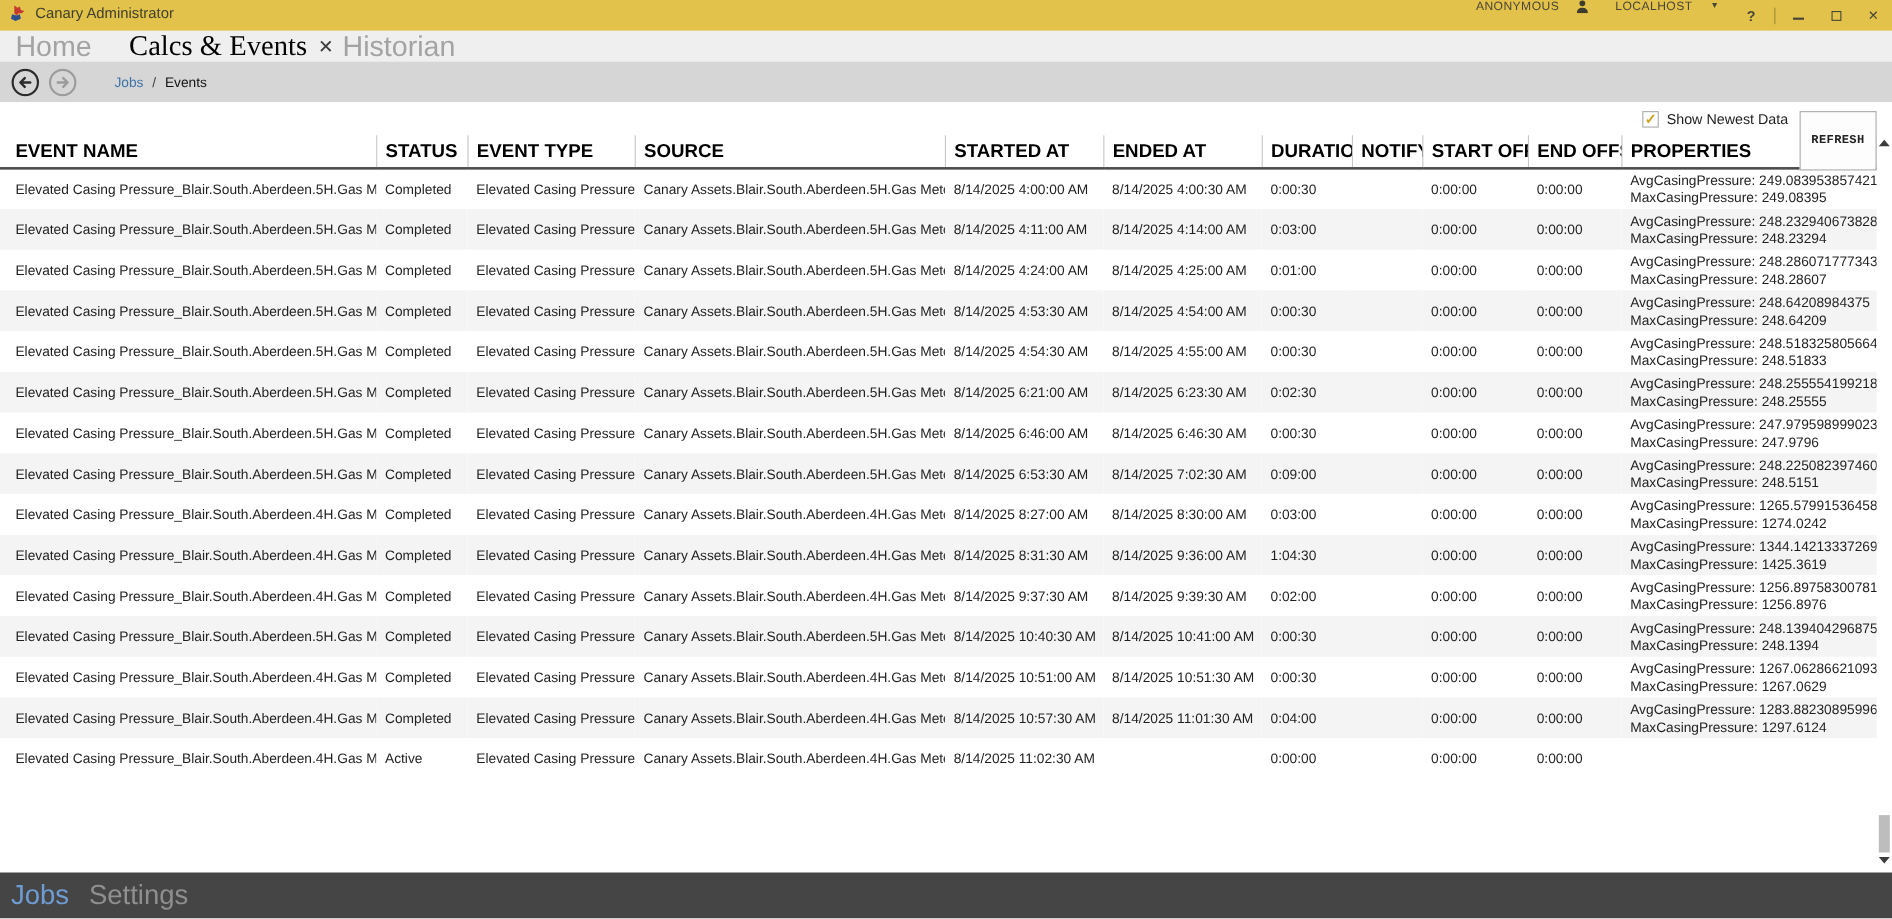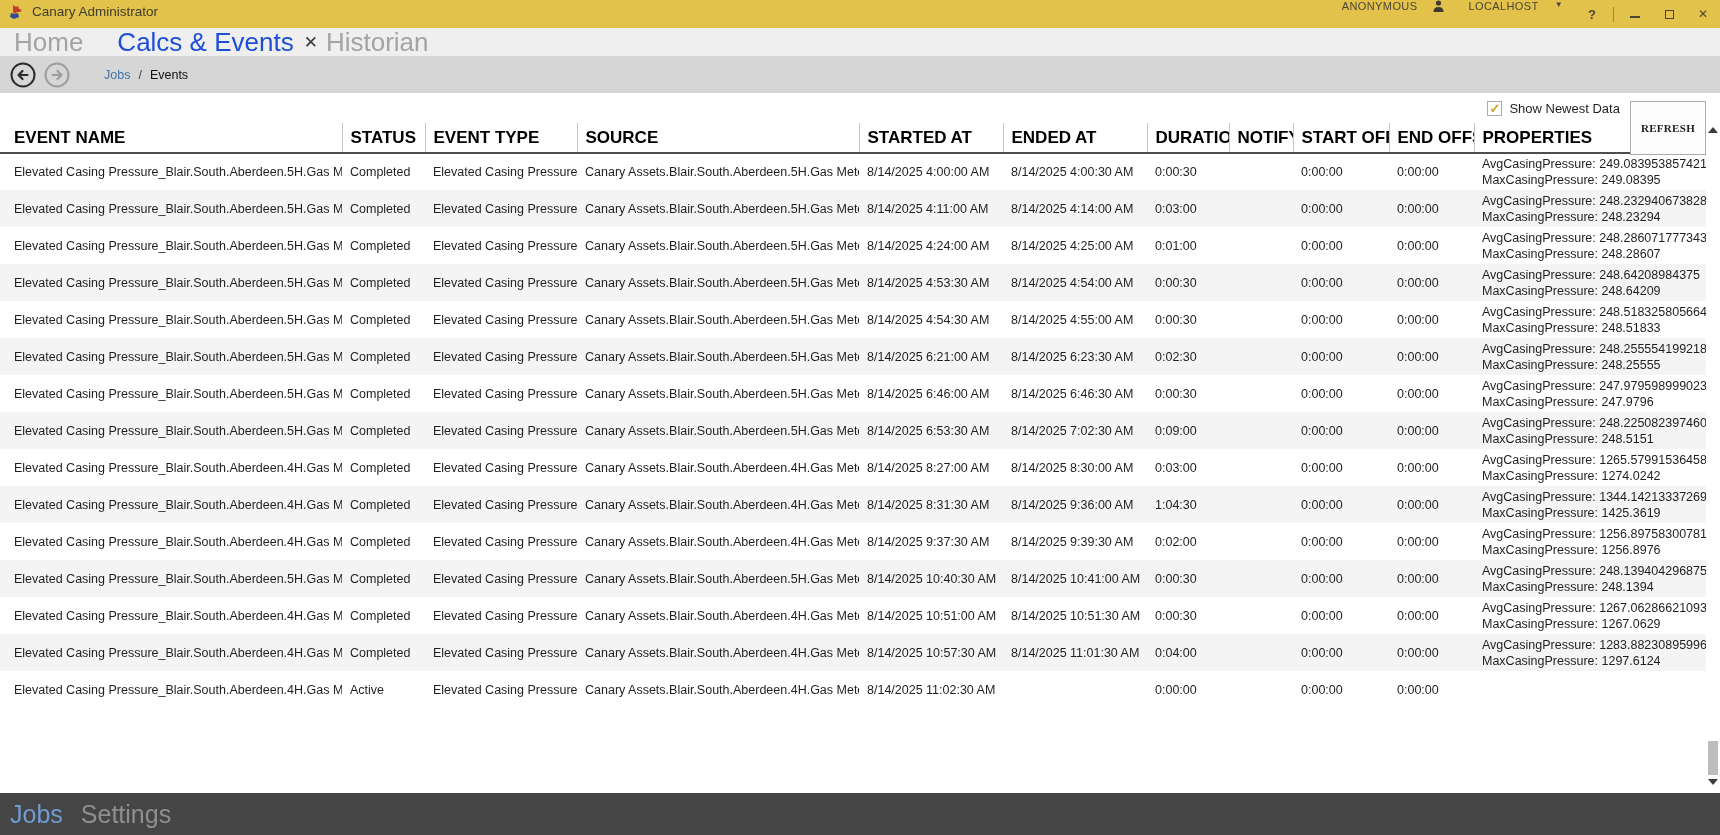--- a/index.html
+++ b/index.html
@@ -21,21 +21,21 @@
   .win-btn { width:34px; height:100%; display:flex; align-items:center; justify-content:center;
     color:#4a4637; font-size:12px; }
   .help-btn { font-weight:bold; font-size:13px; }
   .max-glyph { width:9px; height:9px; border:1.5px solid #4a4637; display:inline-block; }
   .min-glyph { width:10px; height:2px; background:#4a4637; display:inline-block; margin-top:6px; }
 
   
   .tabbar { height:28px; background:#efefef; display:flex; align-items:center; padding:0 14px;
     gap:0; flex:0 0 auto; }
   .tab { font-size:26px; line-height:36px; color:#a3a3a3; cursor:default; }
-  .tab.active { color:#1d4ed8; }
+  .tab.active { color:#000000;font-family:Liberation Serif, serif; }
   .tab + .tab { margin-left:34px; }
   .tab-close { font-size:17px; color:#3c3c3c; margin:0 0 0 10px; align-self:flex-start;
     line-height:30px; }
   .tab-last { margin-left:8px; }
 
   
   .navbar { height:37px; background:#d6d6d6; display:flex; align-items:center; padding:0 10px;
     gap:8px; flex:0 0 auto; }
   .nav-btn { width:26px; height:26px; border-radius:50%; display:flex; align-items:center;
     justify-content:center; background:transparent; }
@@ -47,21 +47,21 @@
   
   .content { flex:1 1 auto; position:relative; background:#fff; }
   .toolbar-row { height:30px; display:flex; align-items:center; justify-content:flex-end;
     gap:10px; padding:0 14px 0 0; }
   .chk-wrap { display:flex; align-items:center; gap:7px; }
   .checkbox { width:15px; height:15px; border:1px solid #ababab; background:#fff; display:flex;
     align-items:center; justify-content:center; font-size:13px; font-weight:bold;
     color:var(--check,#c8a421); line-height:1; }
   .chk-label { font-size:13px; color:#1f1f1f; }
   .refresh-btn { border:1px solid #ababab; background:#fdfdfd; font-size:11px; font-weight:bold;
-    color:#222; padding:20px 10px; letter-spacing:.3px; font-family:Liberation Serif, serif;margin-top:40px; }
+    color:#222; padding:20px 10px; letter-spacing:.3px; font-family:Liberation Mono, monospace;margin-top:40px; }
 
   table.events { width:1706px; border-collapse:collapse; table-layout:fixed; }
   thead th { height:30px; font-size:17px; font-weight:bold; color:#000; text-align:left;
     padding:0 6px 0 8px; border-bottom:2px solid #4d4d4d; border-left:1px solid #c6c6c6;
     white-space:nowrap; overflow:hidden; background:#fff; }
   thead th:first-child { border-left:none; padding-left:14px; }
   thead th:last-child { border-right:1px solid #c6c6c6; }
   tbody td { height:37px; font-size:12.5px; color:#1f1f1f; padding:0 6px 0 8px;
     white-space:nowrap; overflow:hidden; vertical-align:middle; }
   tbody td:first-child { padding-left:14px; }

